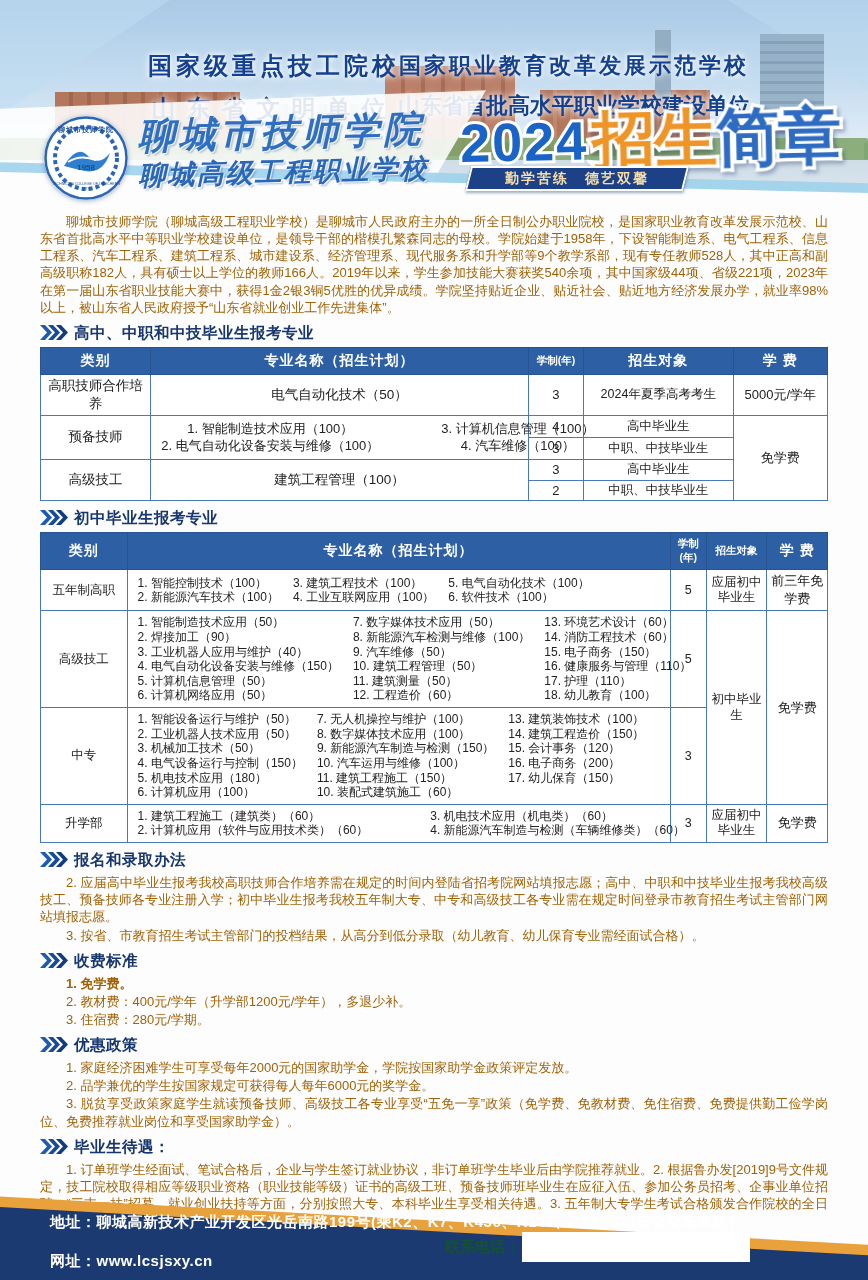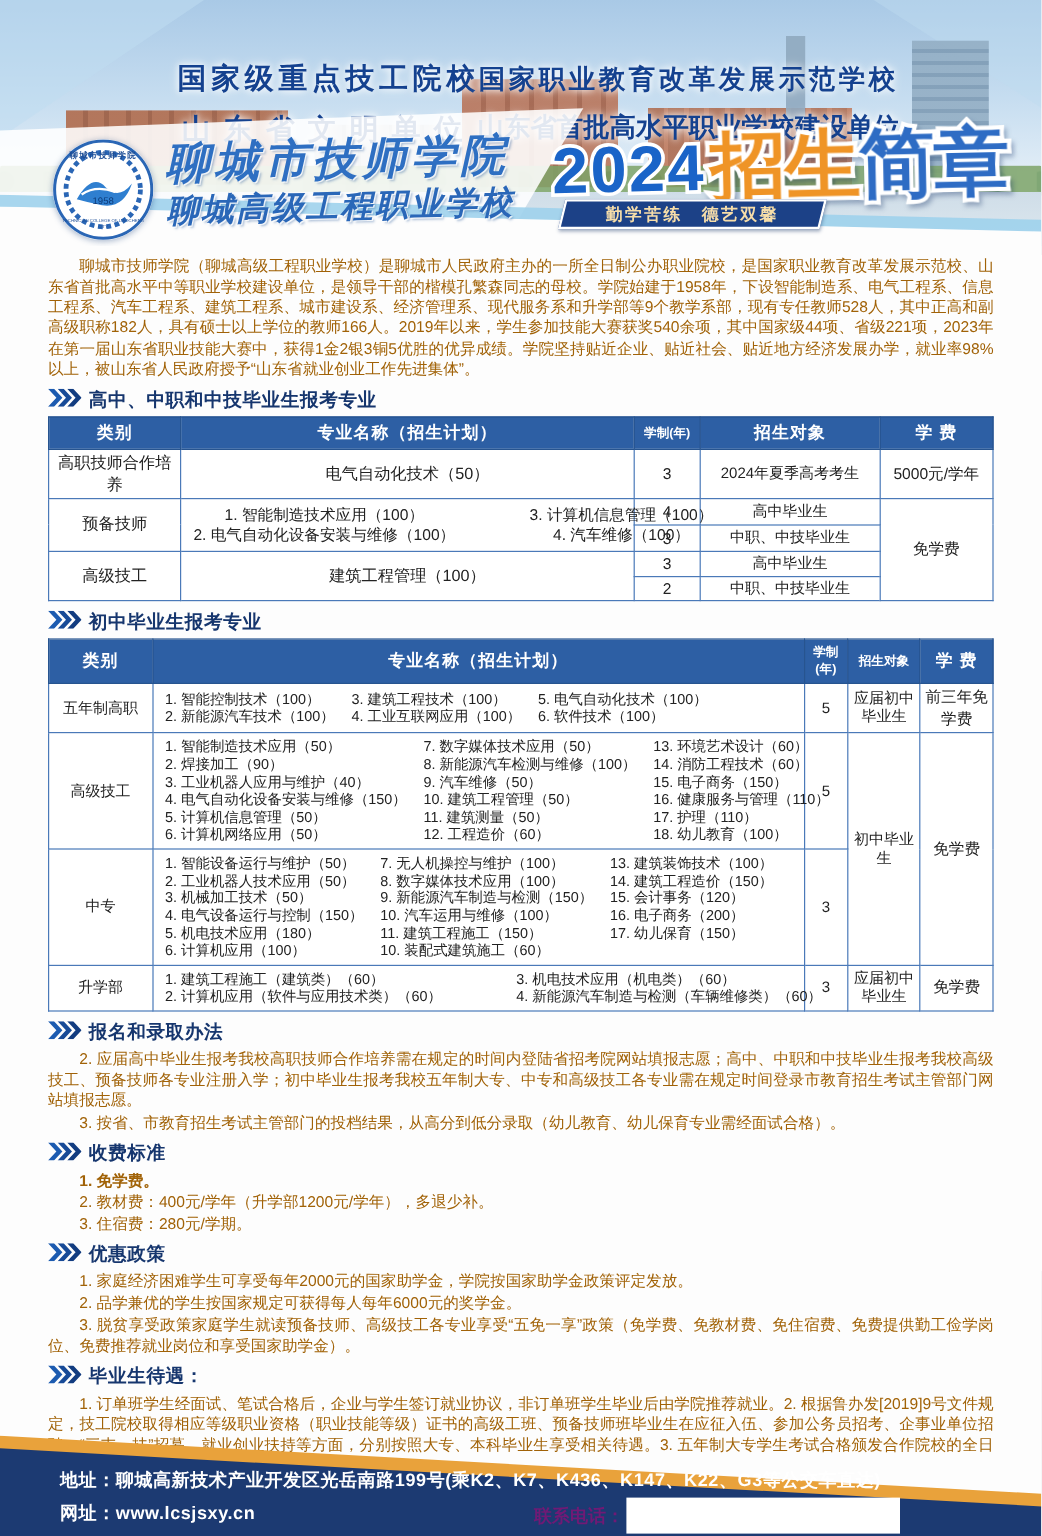--- a/index.html
+++ b/index.html
@@ -73,23 +73,23 @@
   .t1 .major-item { font-size:13px; line-height:1.35;text-align:center; }
   td.major-center { font-size:13.5px; }
   td.fee { font-size:13px;margin-top:48px; }
   td.target { font-size:12.5px; line-height:1.25; }
 
   
   .footer { position:absolute; left:0; bottom:0; width:100%; height:88px; }
   .footer .navy { position:absolute; left:0; bottom:0; width:100%; height:100%; background:#1c3a72; clip-path:polygon(0 17%, 100% 72%, 100% 100%, 0 100%); }
   .footer .orange { position:absolute; left:0; bottom:0; width:100%; height:100%; background:#e9a23b; clip-path:polygon(0 5%, 100% 60%, 100% 74%, 0 19%); }
   .f-line { position:absolute; left:50px; color:#fff; font-size:15px; font-weight:bold; letter-spacing:.5px; white-space:nowrap; }
-  .f-addr { top:32px; }
+  .f-addr { top:21px; }
   .f-web { top:60px; }
-  .f-phone { position:absolute; left:445px; top:56px; display:flex; align-items:center; color:#701a75; font-size:15px; font-weight:bold; }
+  .f-phone { position:absolute; left:445px; top:40px; display:flex; align-items:center; color:#14532d; font-size:15px; font-weight:bold; }
   .phone-box { width:228px; height:30px; background:#fff; margin-left:2px; }
 </style>
 </head>
 <body>
 
 <div class="page">
 
   <div class="banner">
     <div class="corner-tl"></div>
     <div class="corner-tr"></div>

